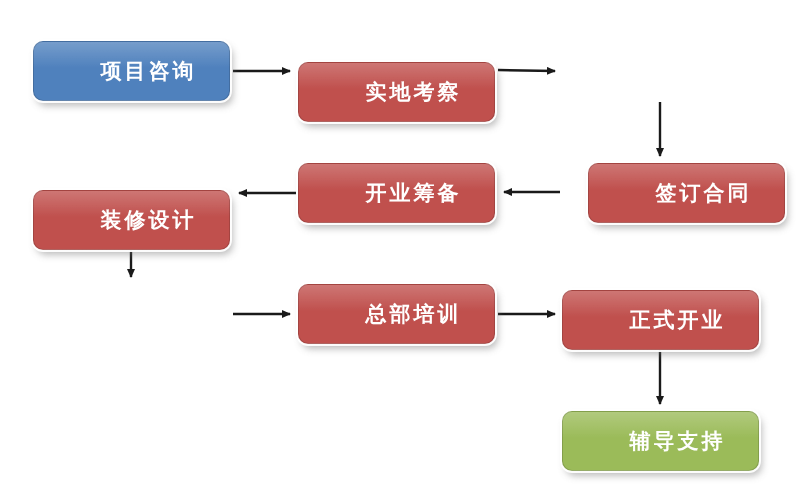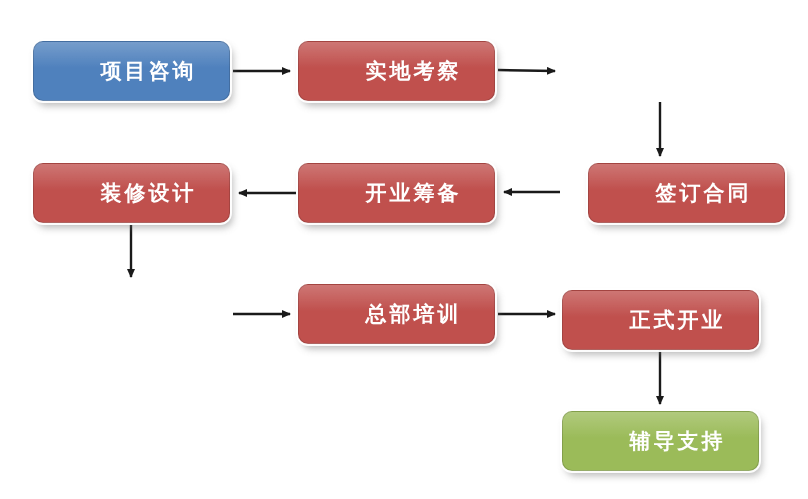--- a/index.html
+++ b/index.html
@@ -46,21 +46,21 @@
     <line x1="660" y1="102" x2="660" y2="156" marker-end="url(#ah)"></line>
     <line x1="560" y1="192" x2="504" y2="192" marker-end="url(#ah)"></line>
     <line x1="296" y1="193" x2="239" y2="193" marker-end="url(#ah)"></line>
     <line x1="131" y1="225" x2="131" y2="277" marker-end="url(#ah)"></line>
     <line x1="233" y1="314" x2="290" y2="314" marker-end="url(#ah)"></line>
     <line x1="498" y1="314" x2="555" y2="314" marker-end="url(#ah)"></line>
     <line x1="660" y1="347" x2="660" y2="404" marker-end="url(#ah)"></line>
   </svg>
 
   <div class="node n1" style="background-color: rgb(79, 129, 189);">项目咨询</div>
-  <div class="node n2" style="background-color: rgb(192, 80, 77);">实地考察</div>
+  <div class="node n2" style="background-color: rgb(192, 80, 77); margin-top: 21px;">实地考察</div>
   <div class="node n4" style="background-color: rgb(192, 80, 77); margin-left: 26px;">签订合同</div>
   <div class="node n5" style="background-color: rgb(192, 80, 77);">开业筹备</div>
-  <div class="node n6" style="background-color: rgb(192, 80, 77);">装修设计</div>
+  <div class="node n6" style="background-color: rgb(192, 80, 77); margin-top: 27px;">装修设计</div>
   <div class="node n8" style="background-color: rgb(192, 80, 77); text-align: right;">总部培训</div>
   <div class="node n9" style="background-color: rgb(192, 80, 77);">正式开业</div>
   <div class="node n10" style="background-color: rgb(155, 187, 89);">辅导支持</div>
 
 </div>
 
 </body></html>

